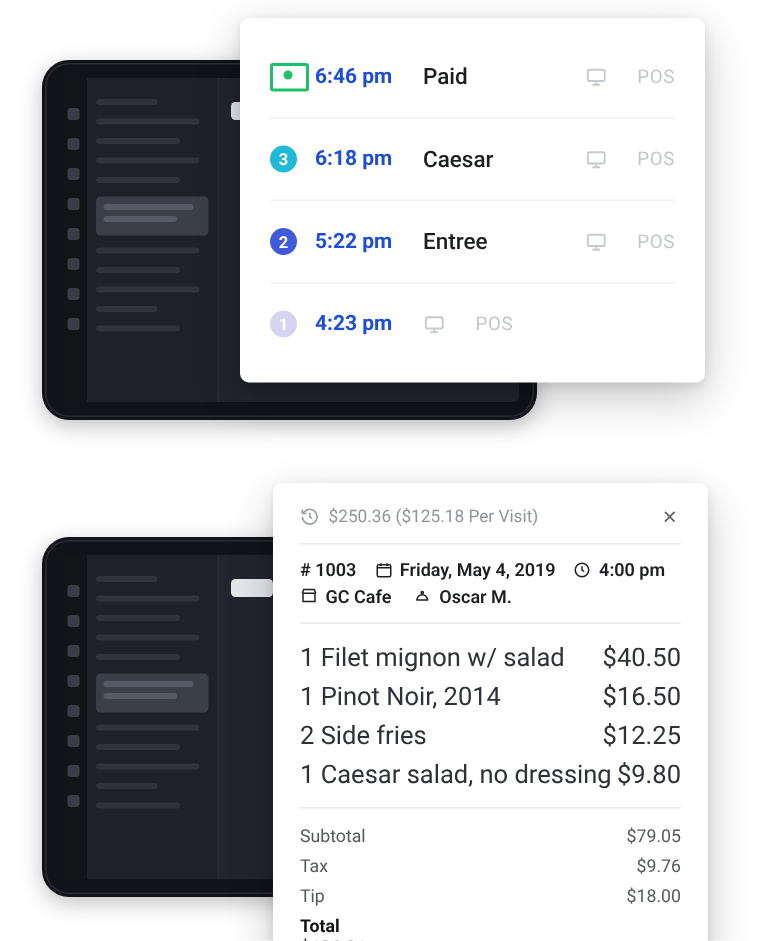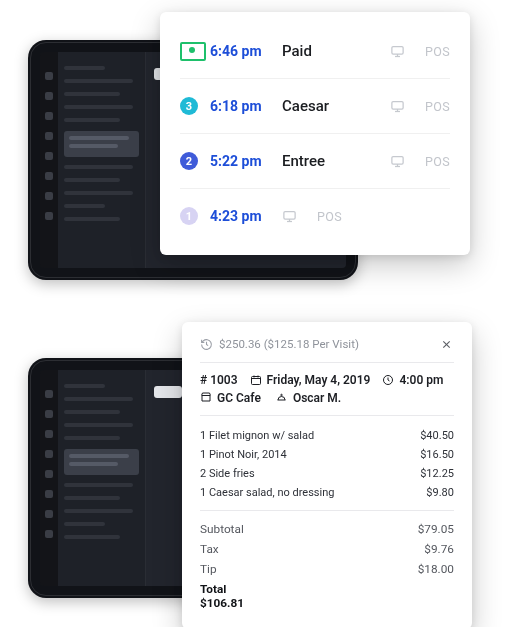--- a/index.html
+++ b/index.html
@@ -158,21 +158,21 @@
   .receipt-meta .mi { display:flex; align-items:center; gap:5px; white-space: nowrap; }
   .receipt-meta2 {
     display: flex; align-items: center; gap: 14px;
     font-size: 12px; font-weight: 600; color: #1d1f24;
     padding-bottom: 10px;
     border-bottom: 1px solid #e9e9ec;
   }
   .receipt-meta2 .mi { display:flex; align-items:flex-start; gap:5px; }
 
   .receipt-lines { padding: 10px 0 8px 0; border-bottom: 1px solid #e9e9ec; }
-  .rline { display:flex; justify-content:space-between; font-size: 11px; padding: 3px 0; color:#2e3138; }
+  .rline { display:flex; justify-content:space-between; font-size: 17px; padding: 3px 0; color:#2e3138; }
   .rline .desc { }
   .rline .amt  { }
 
   .receipt-totals { padding-top: 8px; }
   .tline { display:flex; justify-content:space-between; font-size: 11.8px; padding: 3px 0; color:#55585f; }
   .tline.total { color:#111317; font-weight: 700; flex-direction: column; }
 
   .ico { display:inline-flex; }
   .ico svg { display:block; }
 

